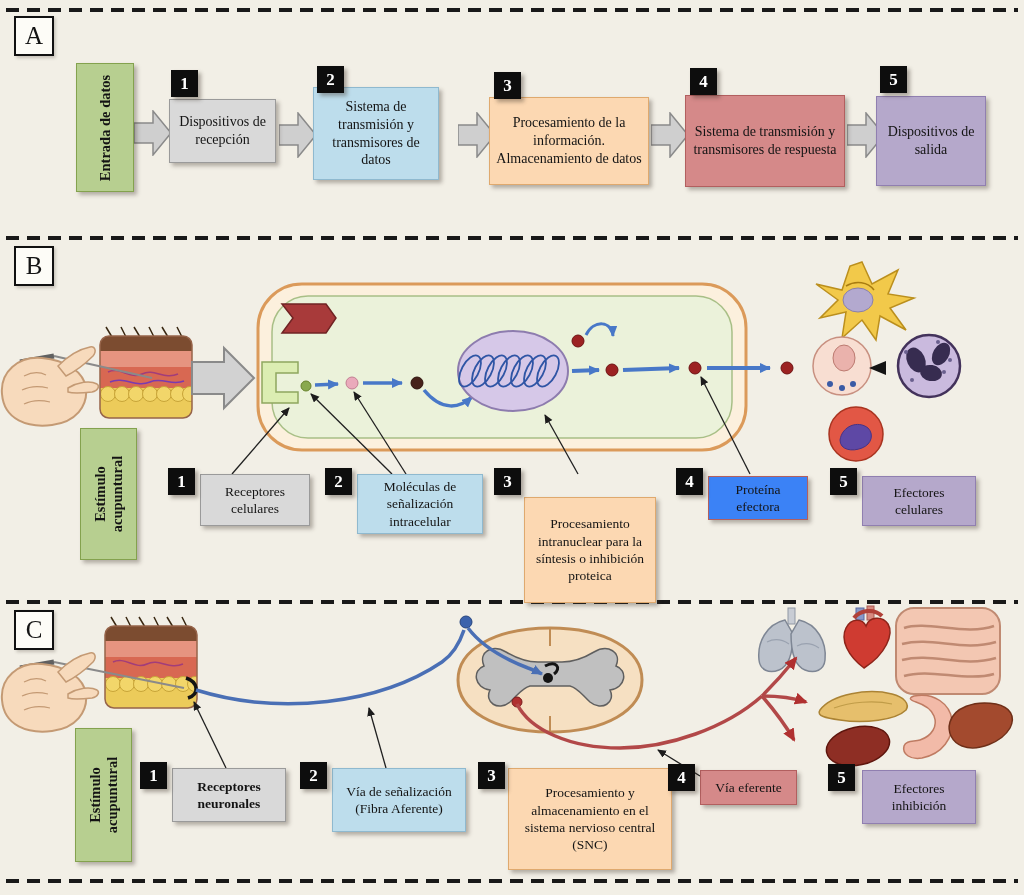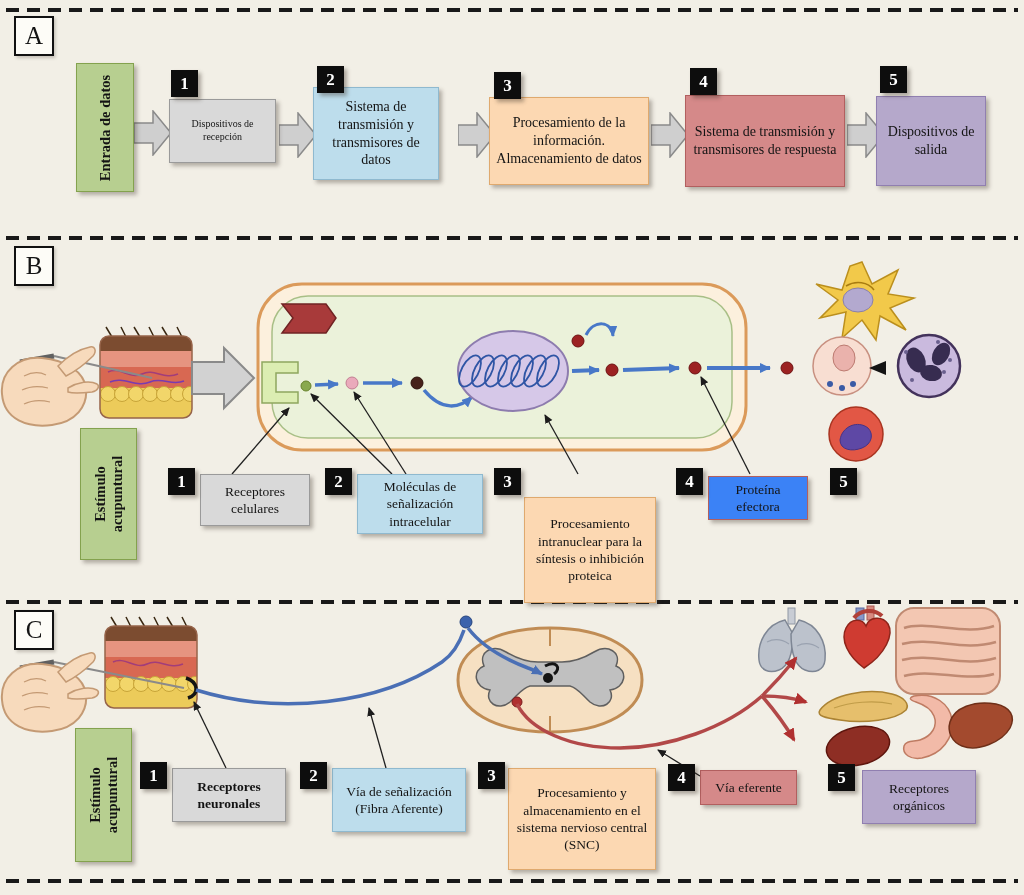--- a/index.html
+++ b/index.html
@@ -49,21 +49,21 @@
       <polygon points="0,13 19,13 19,1 37,23 19,45 19,33 0,33" fill="#cfcfcf" stroke="#8a8a8a" stroke-width="1.5"></polygon>
     </svg>
   <svg class="blockarrow" style="left:651px;top:112px" width="38" height="46">
       <polygon points="0,13 19,13 19,1 37,23 19,45 19,33 0,33" fill="#cfcfcf" stroke="#8a8a8a" stroke-width="1.5"></polygon>
     </svg>
   <svg class="blockarrow" style="left:847px;top:112px" width="38" height="46">
       <polygon points="0,13 19,13 19,1 37,23 19,45 19,33 0,33" fill="#cfcfcf" stroke="#8a8a8a" stroke-width="1.5"></polygon>
     </svg>
 
   <div class="numbox" style="left: 171px; top: 70px; background-color: rgb(13, 13, 13);">1</div>
-  <div class="box" style="left: 169px; top: 99px; width: 107px; height: 64px; font-size: 10px; background-color: rgb(217, 217, 217);">Dispositivos de recepción</div>
+  <div class="box" style="left: 169px; top: 99px; width: 107px; height: 64px; font-size: 14px; background-color: rgb(217, 217, 217);">Dispositivos de recepción</div>
 
   <div class="numbox" style="left: 317px; top: 66px; background-color: rgb(13, 13, 13);">2</div>
   <div class="box b-blue" style="left: 313px; top: 87px; width: 126px; height: 93px; font-size: 14px; background-color: rgb(189, 221, 236);">Sistema de transmisión y transmisores de datos</div>
 
   <div class="numbox" style="left: 494px; top: 72px; background-color: rgb(13, 13, 13);">3</div>
   <div class="box b-orange" style="left: 489px; top: 97px; width: 160px; height: 88px; font-size: 14px; background-color: rgb(252, 216, 178); text-align: center;">Procesamiento de la información. Almacenamiento de datos</div>
 
   <div class="numbox" style="left: 690px; top: 68px; background-color: rgb(13, 13, 13);">4</div>
   <div class="box b-red" style="left: 685px; top: 95px; width: 160px; height: 92px; font-size: 14px; background-color: rgb(213, 137, 137);">Sistema de transmisión y transmisores de respuesta</div>
 
@@ -204,20 +204,21 @@
   <div class="numbox" style="left: 325px; top: 468px; background-color: rgb(13, 13, 13);">2</div>
   <div class="box b-blue" style="left: 357px; top: 474px; width: 126px; height: 60px; background-color: rgb(189, 221, 236);">Moléculas de señalización intracelular</div>
 
   <div class="numbox" style="left: 494px; top: 468px; background-color: rgb(13, 13, 13);">3</div>
   <div class="box b-orange" style="left: 524px; top: 474px; width: 132px; height: 106px; background-color: rgb(252, 216, 178); margin-top: 23px;">Procesamiento intranuclear para la síntesis o inhibición proteica</div>
 
   <div class="numbox" style="left: 676px; top: 468px; background-color: rgb(13, 13, 13);">4</div>
   <div class="box b-red" style="left: 708px; top: 476px; width: 100px; height: 44px; background-color: #3b82f6;">Proteína efectora</div>
 
   <div class="numbox" style="left: 830px; top: 468px; background-color: rgb(13, 13, 13);">5</div>
+  <div class="box b-purple" style="left: 862px; top: 476px; width: 114px; height: 50px; background-color: rgb(181, 168, 203);">Efectores celulares</div>
 
   <svg class="layer" style="top:600px" width="1024" height="295" viewBox="0 0 1024 295">
     <defs>
       <marker id="ahc" markerUnits="userSpaceOnUse" markerWidth="10" markerHeight="9" refX="8" refY="4" orient="auto">
           <path d="M0,0 L9,4 L0,8 Z" fill="#1c1c1c"></path>
         </marker>
       <marker id="ahR" markerUnits="userSpaceOnUse" markerWidth="15" markerHeight="13" refX="11" refY="6" orient="auto">
           <path d="M0,0 L13,6 L0,12 Z" fill="#b03030"></path>
         </marker>
       <marker id="ahBl" markerUnits="userSpaceOnUse" markerWidth="13" markerHeight="11" refX="10" refY="5" orient="auto">
@@ -324,21 +325,21 @@
     <div class="vtext" style="width:132px">Estímulo acupuntural</div>
   </div>
 
   <div class="numbox" style="left: 140px; top: 762px; background-color: rgb(13, 13, 13);">1</div>
   <div class="box" style="left: 172px; top: 768px; width: 114px; height: 54px; background-color: rgb(217, 217, 217); font-weight: bold;">Receptores neuronales</div>
 
   <div class="numbox" style="left: 300px; top: 762px; background-color: rgb(13, 13, 13);">2</div>
   <div class="box b-blue" style="left: 332px; top: 768px; width: 134px; height: 64px; background-color: rgb(189, 221, 236);">Vía de señalización (Fibra Aferente)</div>
 
   <div class="numbox" style="left: 478px; top: 762px; background-color: rgb(13, 13, 13);">3</div>
-  <div class="box b-orange" style="left: 508px; top: 768px; width: 148px; height: 102px; background-color: rgb(252, 216, 178);">Procesamiento y almacenamiento en el sistema nervioso central (SNC)</div>
+  <div class="box b-orange" style="left: 508px; top: 768px; width: 164px; height: 102px; background-color: rgb(252, 216, 178);">Procesamiento y almacenamiento en el sistema nervioso central (SNC)</div>
 
   <div class="numbox" style="left: 668px; top: 764px; background-color: rgb(13, 13, 13);">4</div>
   <div class="box b-red" style="left: 700px; top: 770px; width: 97px; height: 35px; background-color: rgb(213, 137, 137);">Vía eferente</div>
 
   <div class="numbox" style="left: 828px; top: 764px; background-color: rgb(13, 13, 13);">5</div>
-  <div class="box b-purple" style="left: 862px; top: 770px; width: 114px; height: 54px; background-color: rgb(181, 168, 203);">Receptores orgánicos</div>
+  <div class="box b-purple" style="left: 862px; top: 770px; width: 114px; height: 54px; background-color: rgb(181, 168, 203);">Efectores inhibición</div>
 
 </div>
 
 </body></html>

